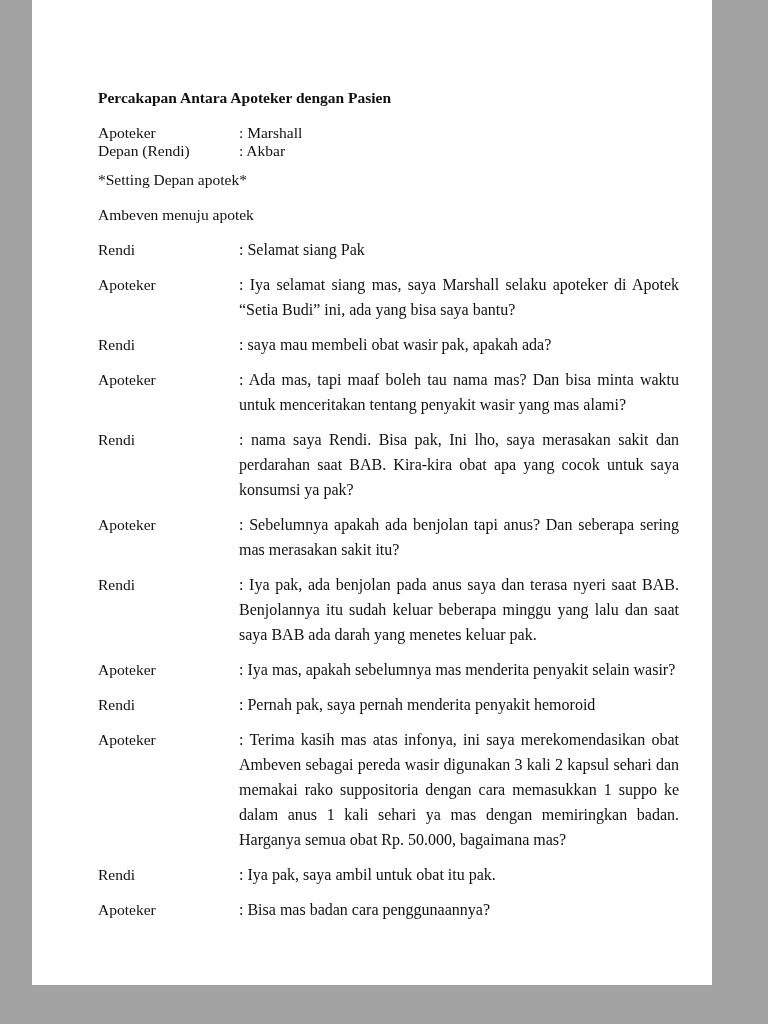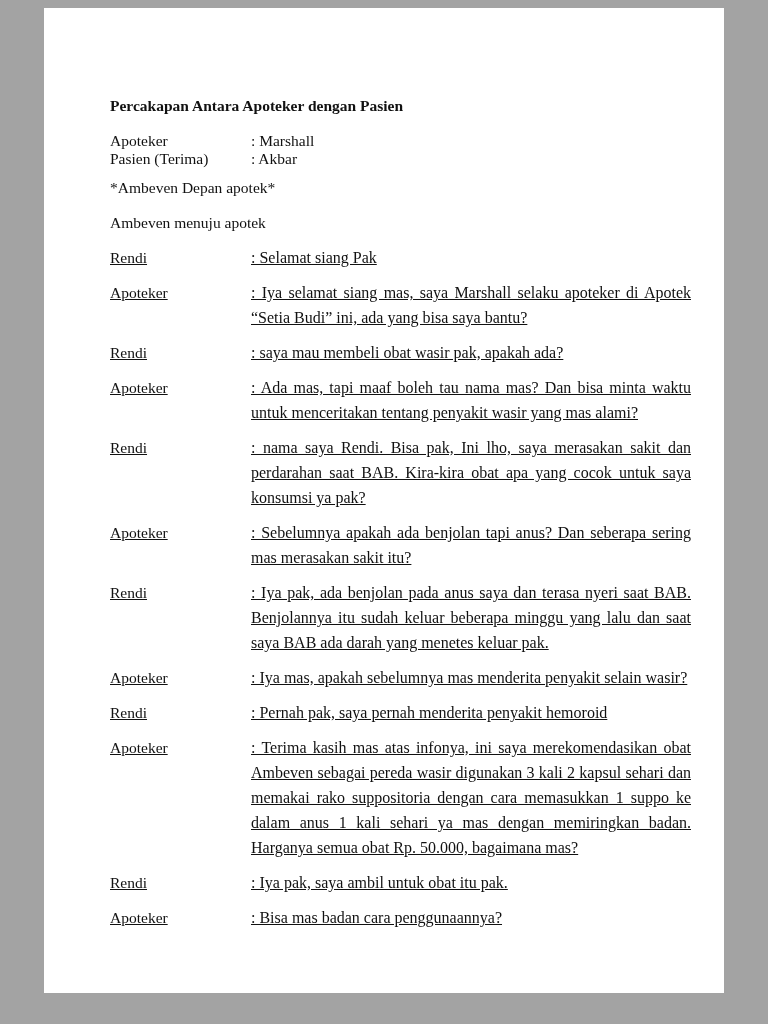--- a/index.html
+++ b/index.html
@@ -9,29 +9,28 @@
   }
   .canvas {
     position: relative;
     width: 768px;
     height: 1024px;
     background: #a3a3a3;
     overflow: hidden;
   }
   .page {
     position: absolute;
-    left: 44px;
+    left: 32px;
     top: 0;
     width: 680px;
     height: 985px;
     background: #ffffff;
     box-sizing: border-box;
     padding: 88px 33px 0 66px;
     overflow: hidden;
-    margin-top: 8px;
   }
   .doc-title {
     font-size: 15.5px;
     font-weight: bold;
     line-height: 20px;
     margin: 0 0 16px 0;
   }
   .cast { margin: 0 0 8px 0; }
   .cast-row {
     display: flex;
@@ -43,21 +42,20 @@
   .setting-line, .narration-line {
     font-size: 15.5px;
     line-height: 25px;
     margin: 0 0 10px 0;
   }
   .narration-line { margin-bottom: 10px; }
   .dialogue { margin-top: 0; }
   .dialogue-row {
     display: flex;
     margin: 0 0 10px 0;
-    text-decoration: underline;
   }
   .dialogue-row .speaker {
     width: 141px;
     flex: 0 0 141px;
     font-size: 15.5px;
     line-height: 25px;
   }
   .dialogue-row .text {
     flex: 1;
     font-size: 16px;
@@ -72,26 +70,26 @@
   <div class="page">
 
     <h1 class="doc-title">Percakapan Antara Apoteker dengan Pasien</h1>
 
     <div class="cast">
       <div class="cast-row">
         <span class="speaker">Apoteker</span>
         <span class="value">: Marshall</span>
       </div>
       <div class="cast-row">
-        <span class="speaker">Pasien (Terima)</span>
+        <span class="speaker">Depan (Rendi)</span>
         <span class="value">: Akbar</span>
       </div>
     </div>
 
-    <p class="setting-line">*Ambeven Depan apotek*</p>
+    <p class="setting-line">*Setting Depan apotek*</p>
     <p class="narration-line">Ambeven menuju apotek</p>
 
     <div class="dialogue">
 
       <div class="dialogue-row">
         <div class="speaker">Rendi</div>
         <div class="text">: Selamat siang Pak</div>
       </div>
 
       <div class="dialogue-row">

